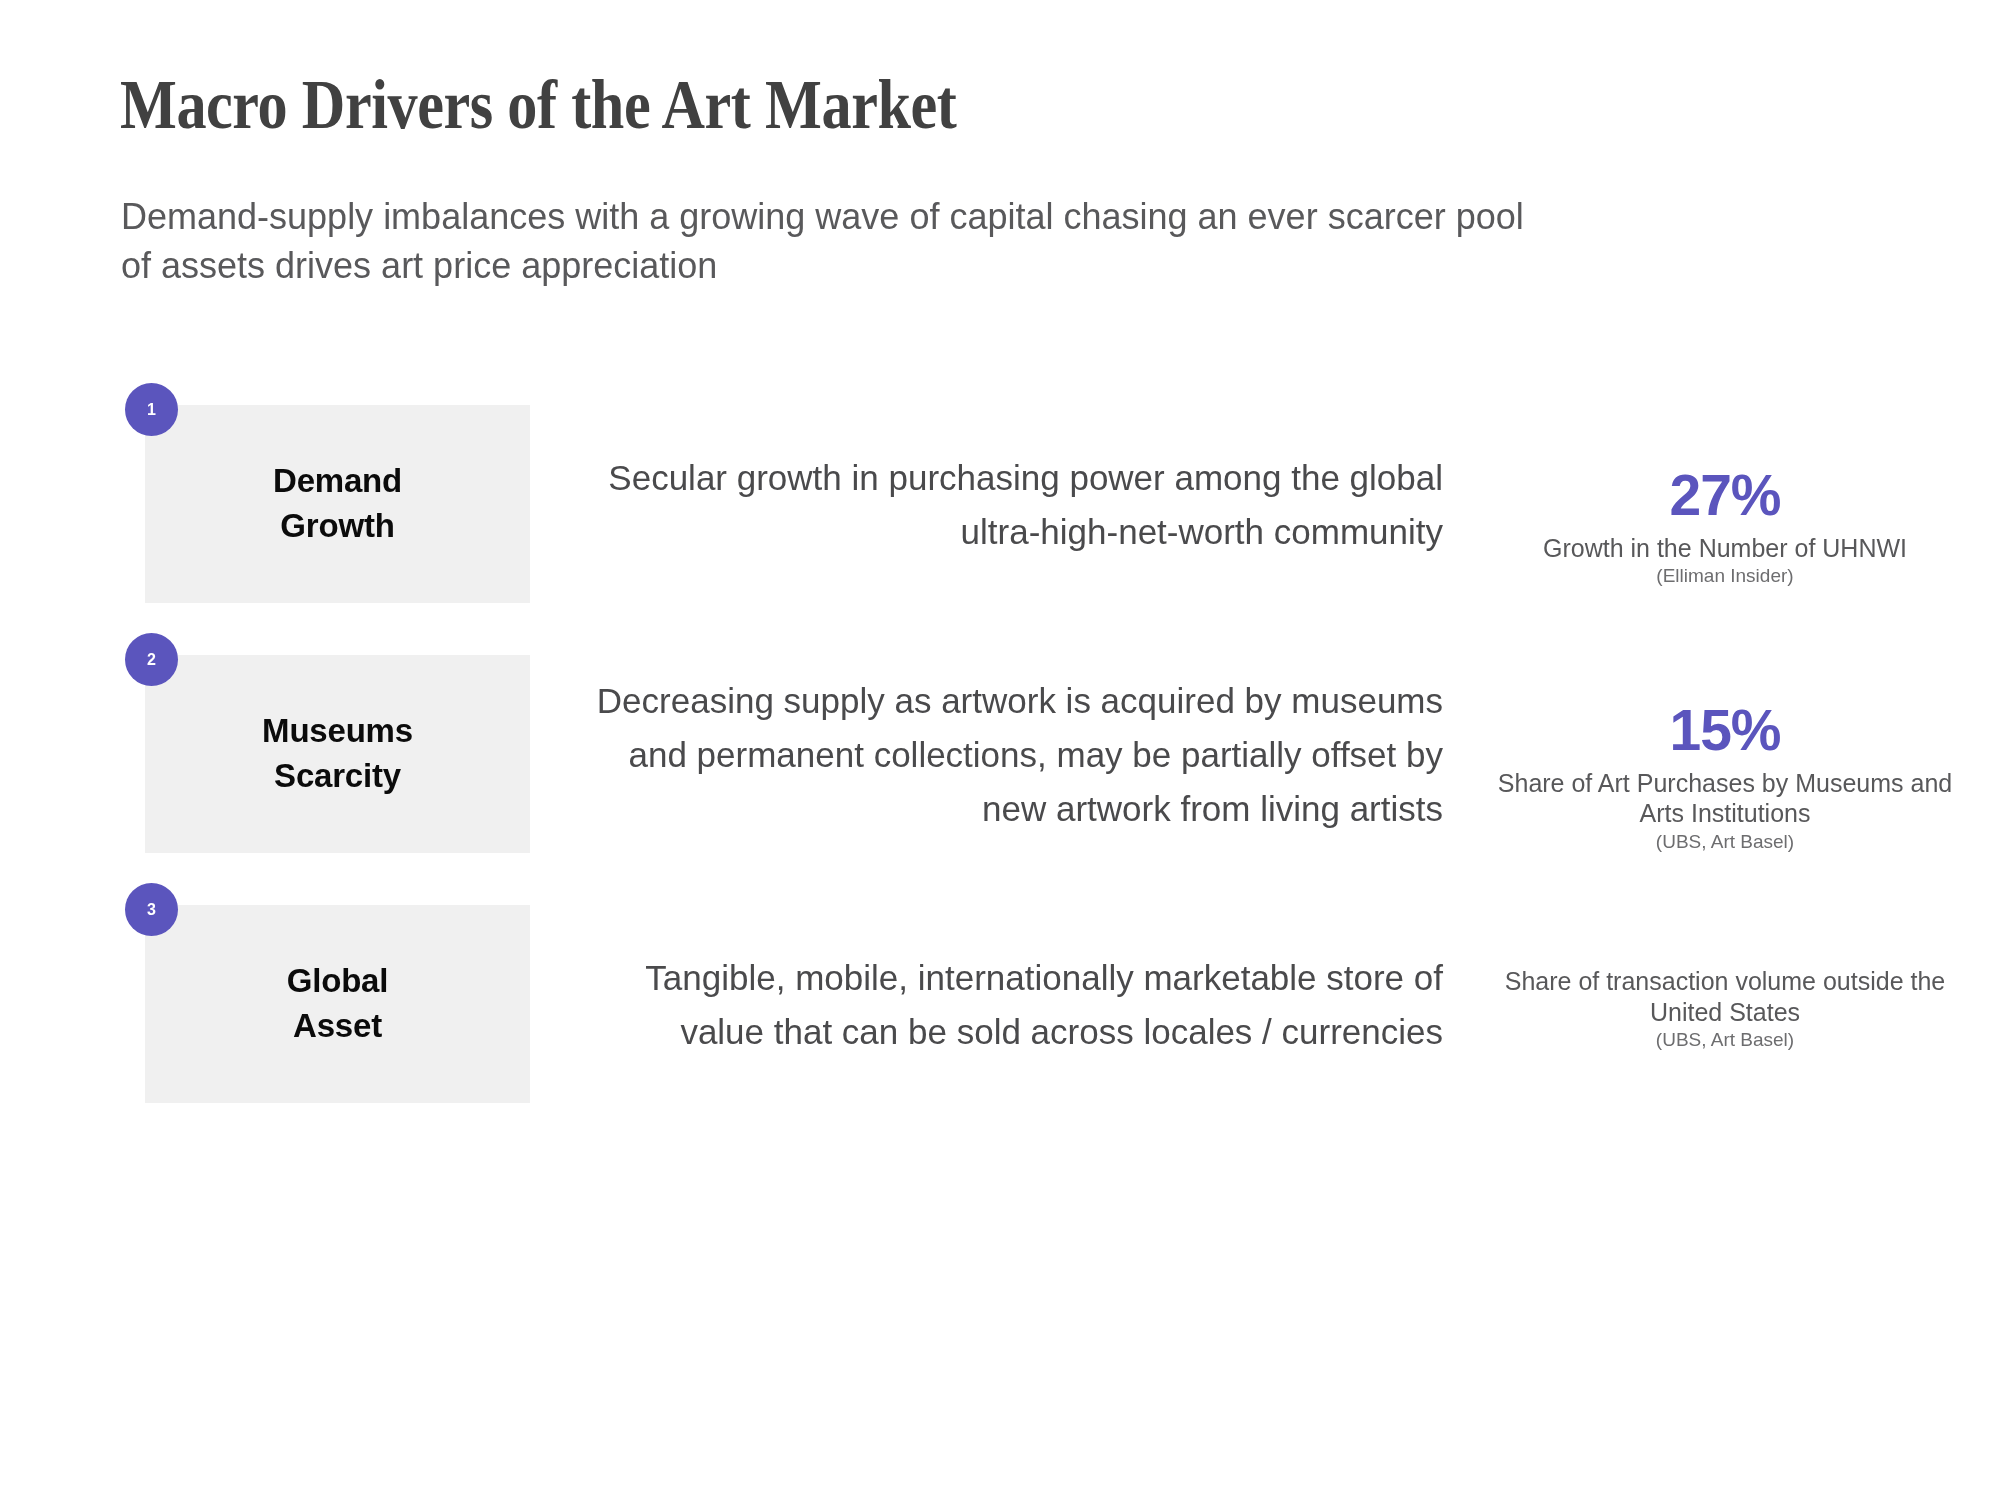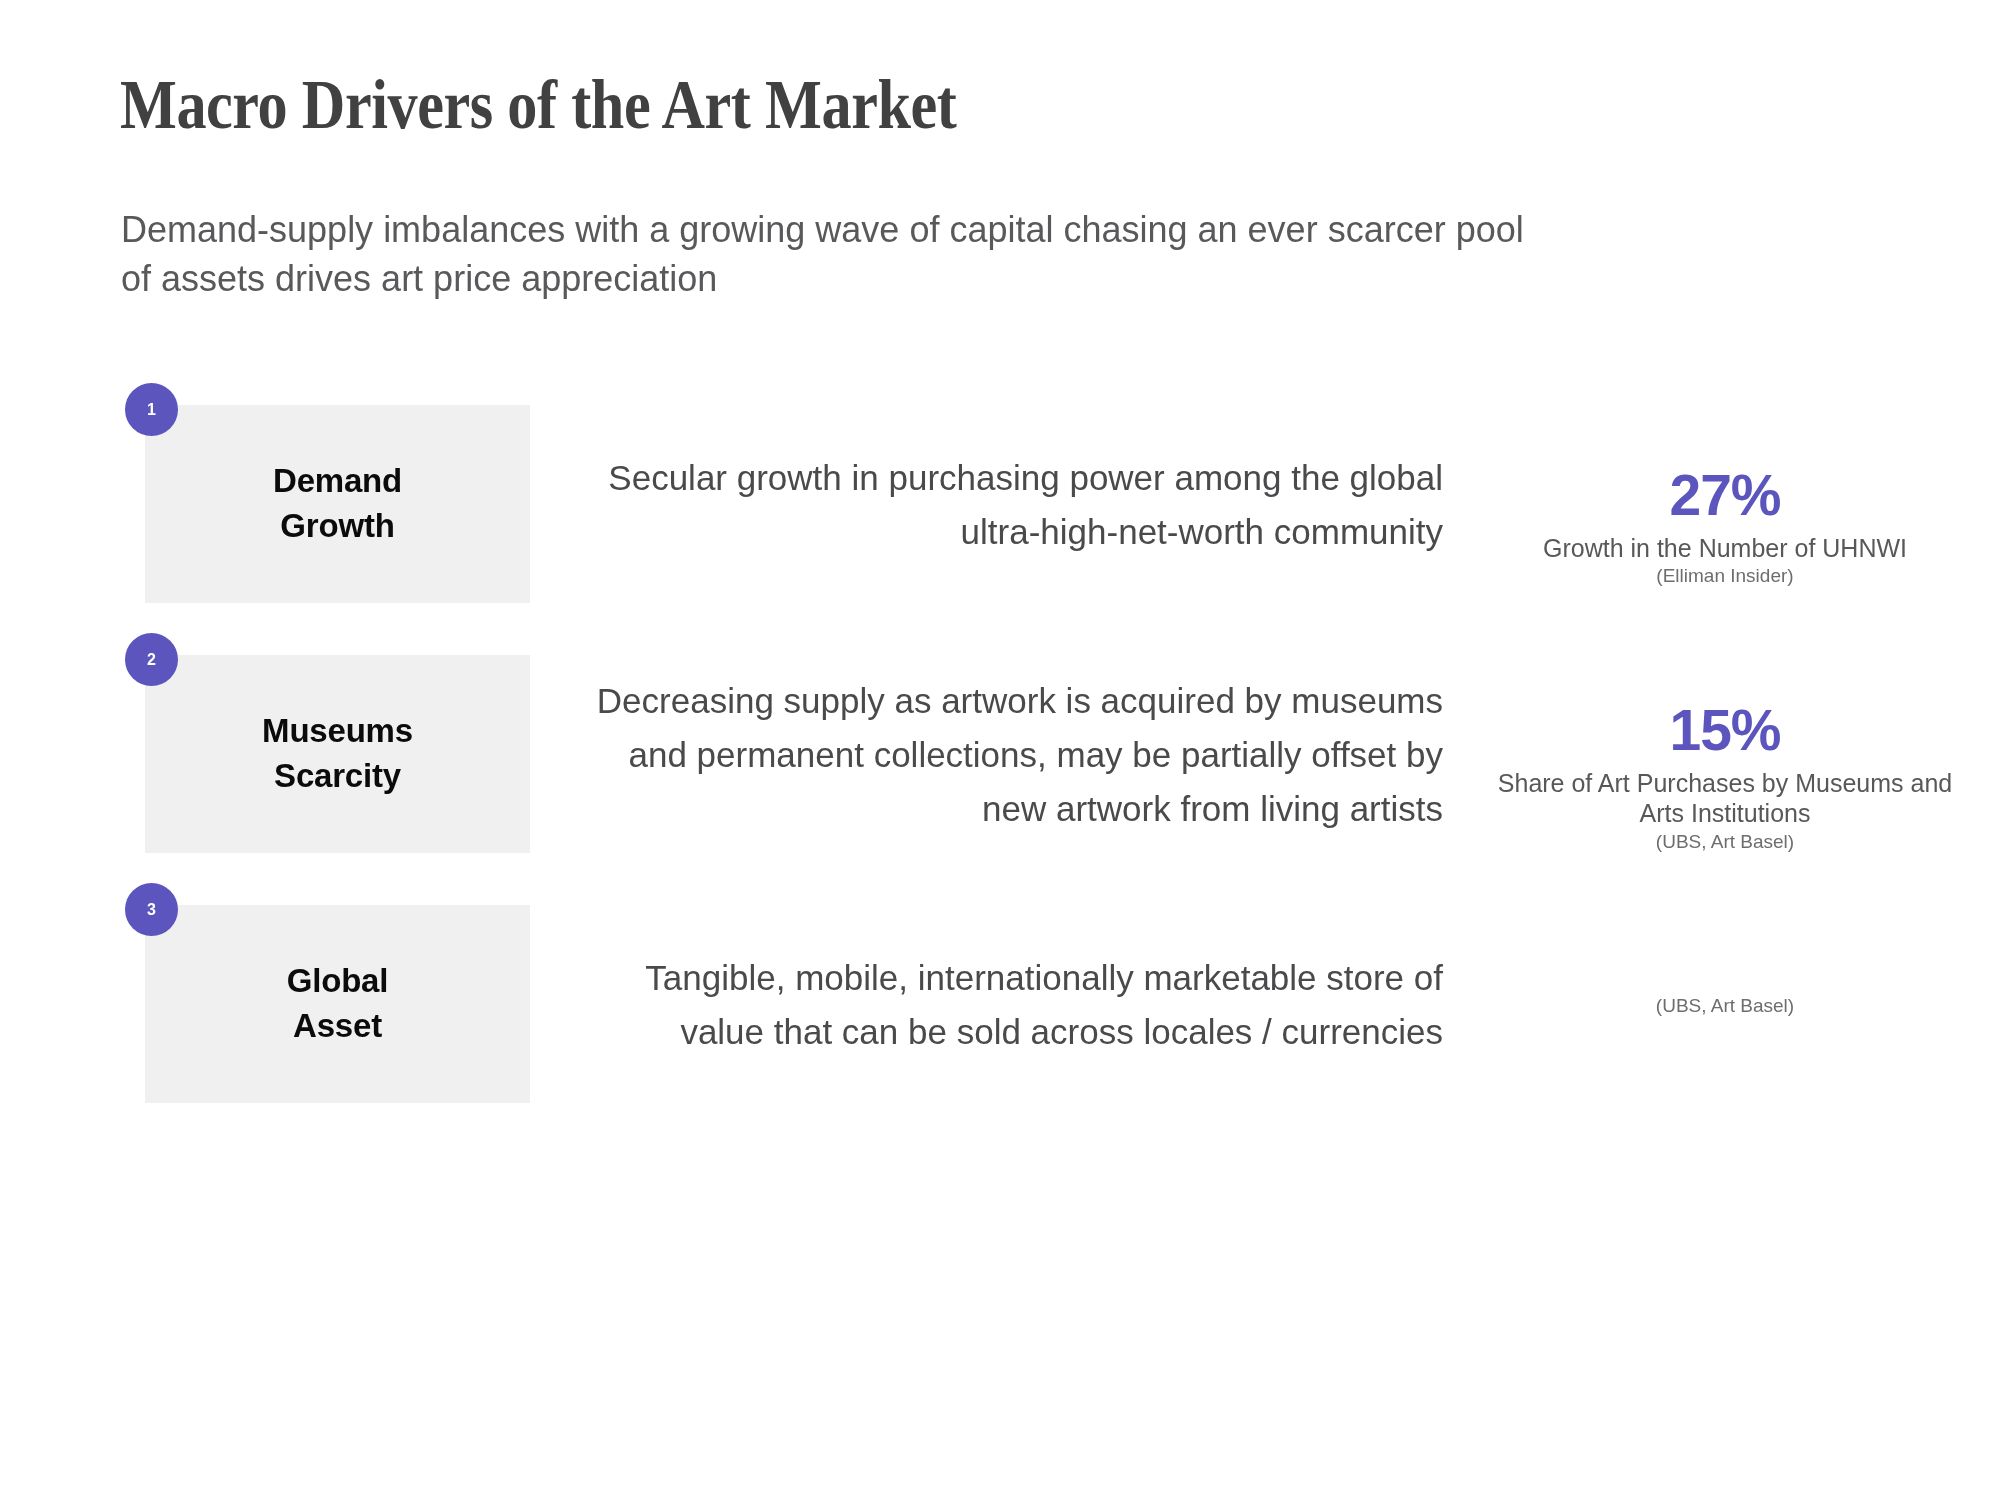--- a/index.html
+++ b/index.html
@@ -27,21 +27,21 @@
     line-height: 1.0;
     letter-spacing: -0.5px;
     color: #414141;
     transform: scaleX(0.86);
     transform-origin: left center;
     white-space: nowrap;
   }
   #slide-subtitle {
     position: absolute;
     left: 121px;
-    top: 206px;
+    top: 193px;
     width: 1420px;
     font-size: 36px;
     line-height: 1.35;
     color: #59595b;
     font-weight: 400;
   }
 
   
   .driver-row {
     position: absolute;
@@ -185,20 +185,21 @@
 <div class="driver-row" id="row-2">
   <div class="badge">3</div>
   <div class="label-box">
     <div class="label-text">
       <div>Global</div>
       <div>Asset</div>
     </div>
   </div>
   <div class="driver-desc">Tangible, mobile, internationally marketable store of value that can be sold across locales / currencies</div>
   <div class="stat-block">
+    <div class="stat-label">Share of transaction volume outside the United States</div>
     <div class="stat-source">(UBS, Art Basel)</div>
   </div>
 </div>
 
 <div id="footer">
   
   
   
 </div>
 

